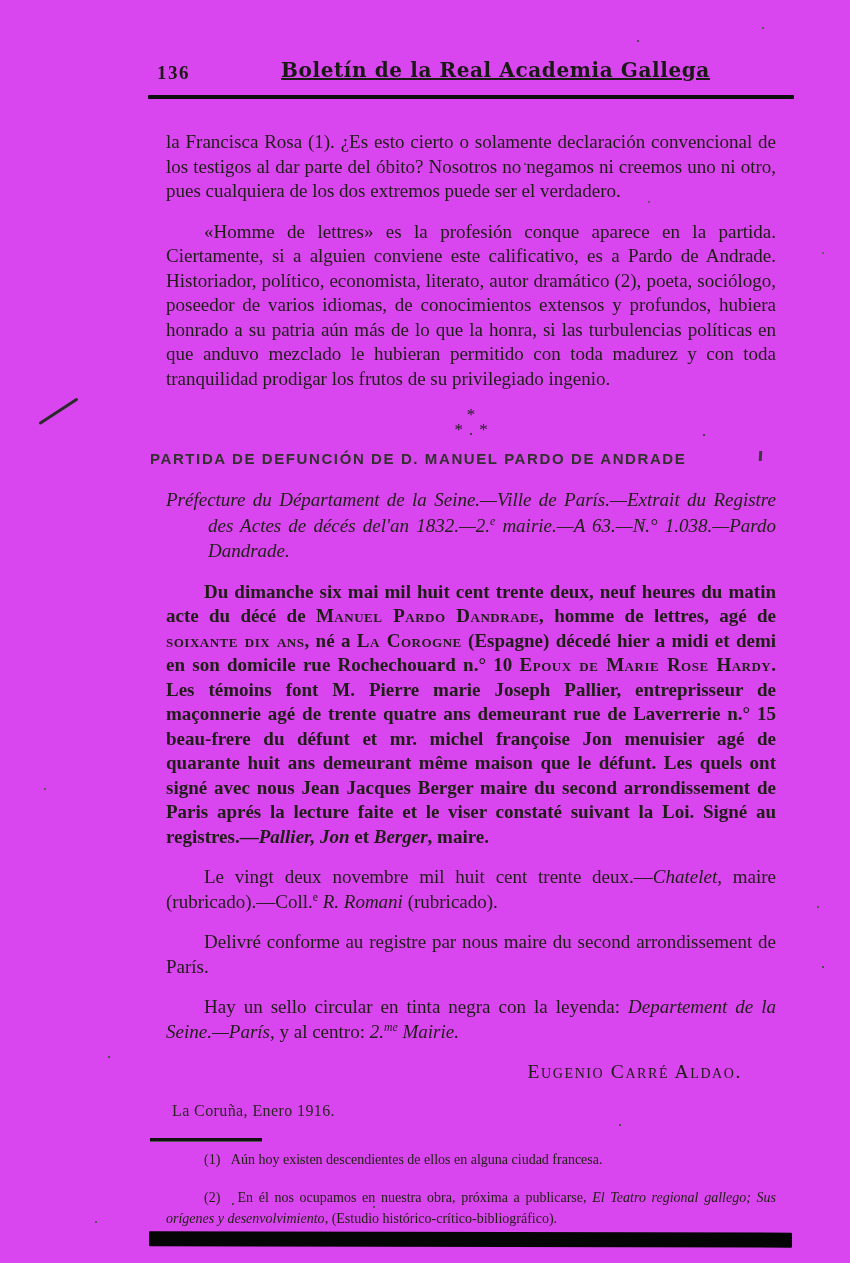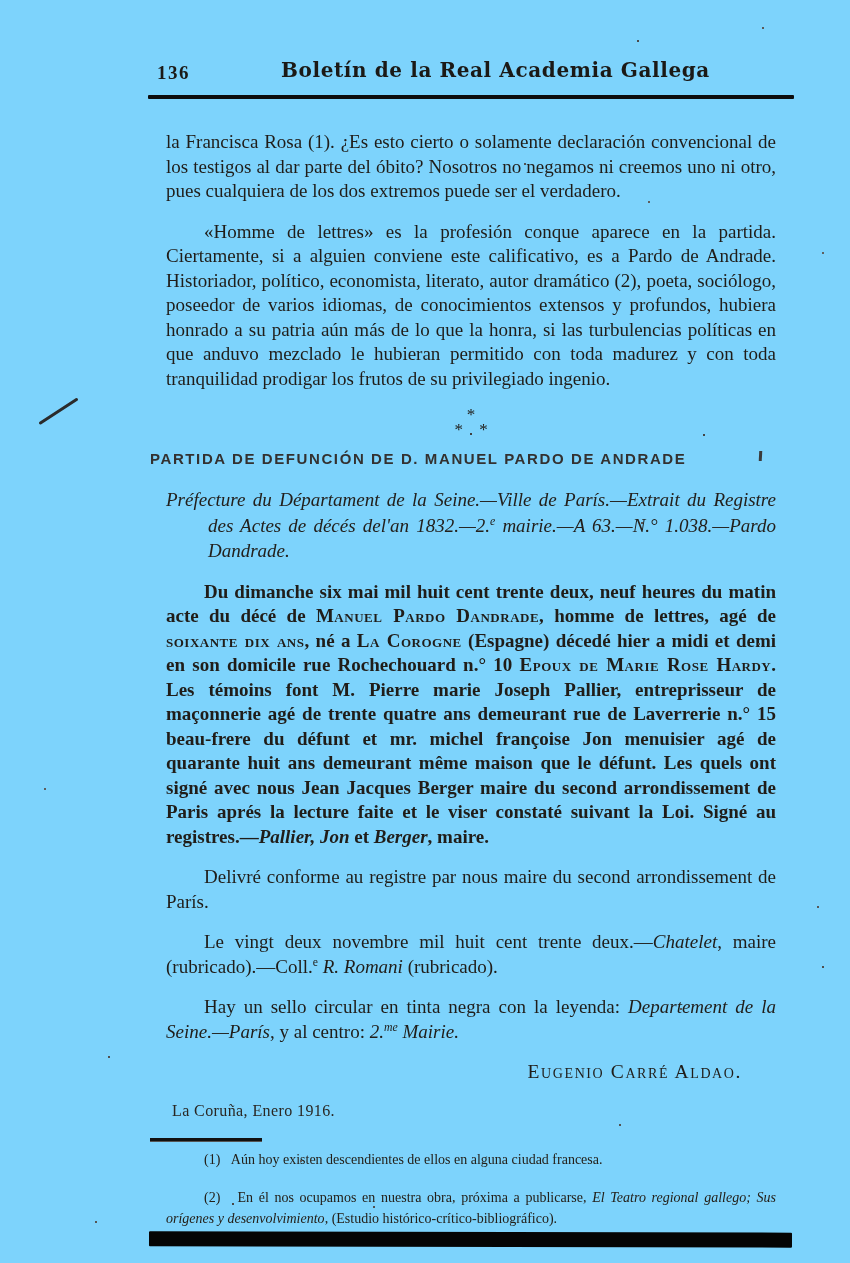--- a/index.html
+++ b/index.html
@@ -1,33 +1,33 @@
 <!DOCTYPE html>
 <html><head>
 <meta charset="utf-8">
 <style>
   html,body{margin:0;padding:0;background:#e8e8e8;}
   .page{
     position:relative;
     width:850px;height:1263px;
-    background:#7dd3fc;
+    background:#d946ef;
     overflow:hidden;
     font-family:"Liberation Serif","DejaVu Serif",serif;
     color:#1c1a17;
   }
   
   .pagenum{
     position:absolute;left:157px;top:62px;
     font-size:19px;letter-spacing:1.5px;font-weight:bold;
   }
   .journal{
     position:absolute;left:281px;top:58px;
     font-family:"DejaVu Serif",serif;
     font-size:20px;font-weight:bold;letter-spacing:.6px;
-    color:#1b1916;white-space:nowrap;
+    color:#1b1916;white-space:nowrap;text-decoration:underline;
   }
   .rule{
     position:absolute;left:148px;top:95px;width:646px;height:4px;
     background:#0d0d0d;border-radius:1px;
   }
   
   .bodycol{
     position:absolute;left:150px;top:114px;width:642px;
     font-size:19px;line-height:24.5px;text-align:justify;
   }
@@ -122,23 +122,23 @@
       <span class="ast-top">*</span>
       <span class="ast-bottom">* *</span>
     </div>
 
     <h2 class="heading">PARTIDA DE DEFUNCIÓN DE D. MANUEL PARDO DE ANDRADE</h2>
 
     <p class="cite"><span class="seg-i">Préfecture du Départament de la Seine.—Ville de París.—Extrait du Registre des Actes de décés del'an 1832.—2.</span><span class="seg-isup">e</span><span class="seg-i"> mairie.—A 63.—N.° 1.038.—Pardo Dandrade.</span></p>
 
     <p class="bt ind acte"><span>Du dimanche six mai mil huit cent trente deux, neuf heures du matin acte du décé de </span><span class="seg-sc">Manuel Pardo Dandrade</span><span>, homme de lettres, agé de </span><span class="seg-sc">soixante dix ans</span><span>, né a </span><span class="seg-sc">La Corogne</span><span> (Espagne) décedé hier a midi et demi en son domicile rue Rochechouard n.° 10 </span><span class="seg-sc">Epoux de Marie Rose Hardy</span><span>. Les témoins font M. Pierre marie Joseph Pallier, entreprisseur de maçonnerie agé de trente quatre ans demeurant rue de Laverrerie n.° 15 beau-frere du défunt et mr. michel françoise Jon menuisier agé de quarante huit ans demeurant même maison que le défunt. Les quels ont signé avec nous Jean Jacques Berger maire du second arrondissement de Paris aprés la lecture faite et le viser constaté suivant la Loi. Signé au registres.—</span><span class="seg-i">Pallier, Jon</span><span> et </span><span class="seg-i">Berger</span><span>, maire.</span></p>
 
+    <p class="bt ind"><span>Le vingt deux novembre mil huit cent trente deux.—</span><span class="seg-i">Chatelet</span><span>, maire (rubricado).—Coll.</span><span class="seg-sup">e</span><span> </span><span class="seg-i">R. Romani</span><span> (rubricado).</span></p>
+
     <p class="bt ind"><span>Delivré conforme au registre par nous maire du second arrondissement de París.</span></p>
-
-    <p class="bt ind"><span>Le vingt deux novembre mil huit cent trente deux.—</span><span class="seg-i">Chatelet</span><span>, maire (rubricado).—Coll.</span><span class="seg-sup">e</span><span> </span><span class="seg-i">R. Romani</span><span> (rubricado).</span></p>
 
     <p class="bt ind"><span>Hay un sello circular en tinta negra con la leyenda: </span><span class="seg-i">Departement de la Seine.—París</span><span>, y al centro: </span><span class="seg-i">2.</span><span class="seg-isup">me</span><span class="seg-i"> Mairie.</span></p>
 
     <p class="signature">Eugenio Carré Aldao.</p>
 
     <p class="dateline">La Coruña, Enero 1916.</p>
 
     <div class="fnrule"></div>
 
     <p class="fn fn1"><span>(1)&nbsp;&nbsp;&nbsp;Aún hoy existen descendientes de ellos en alguna ciudad francesa.</span></p>

